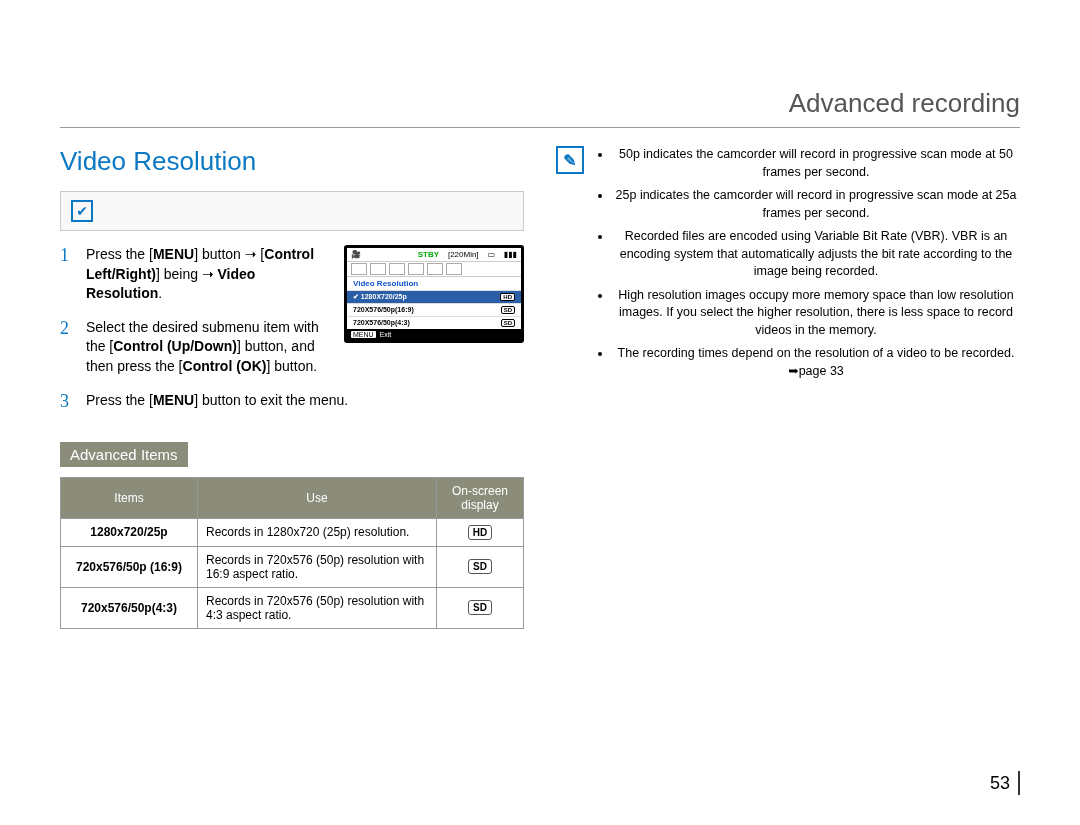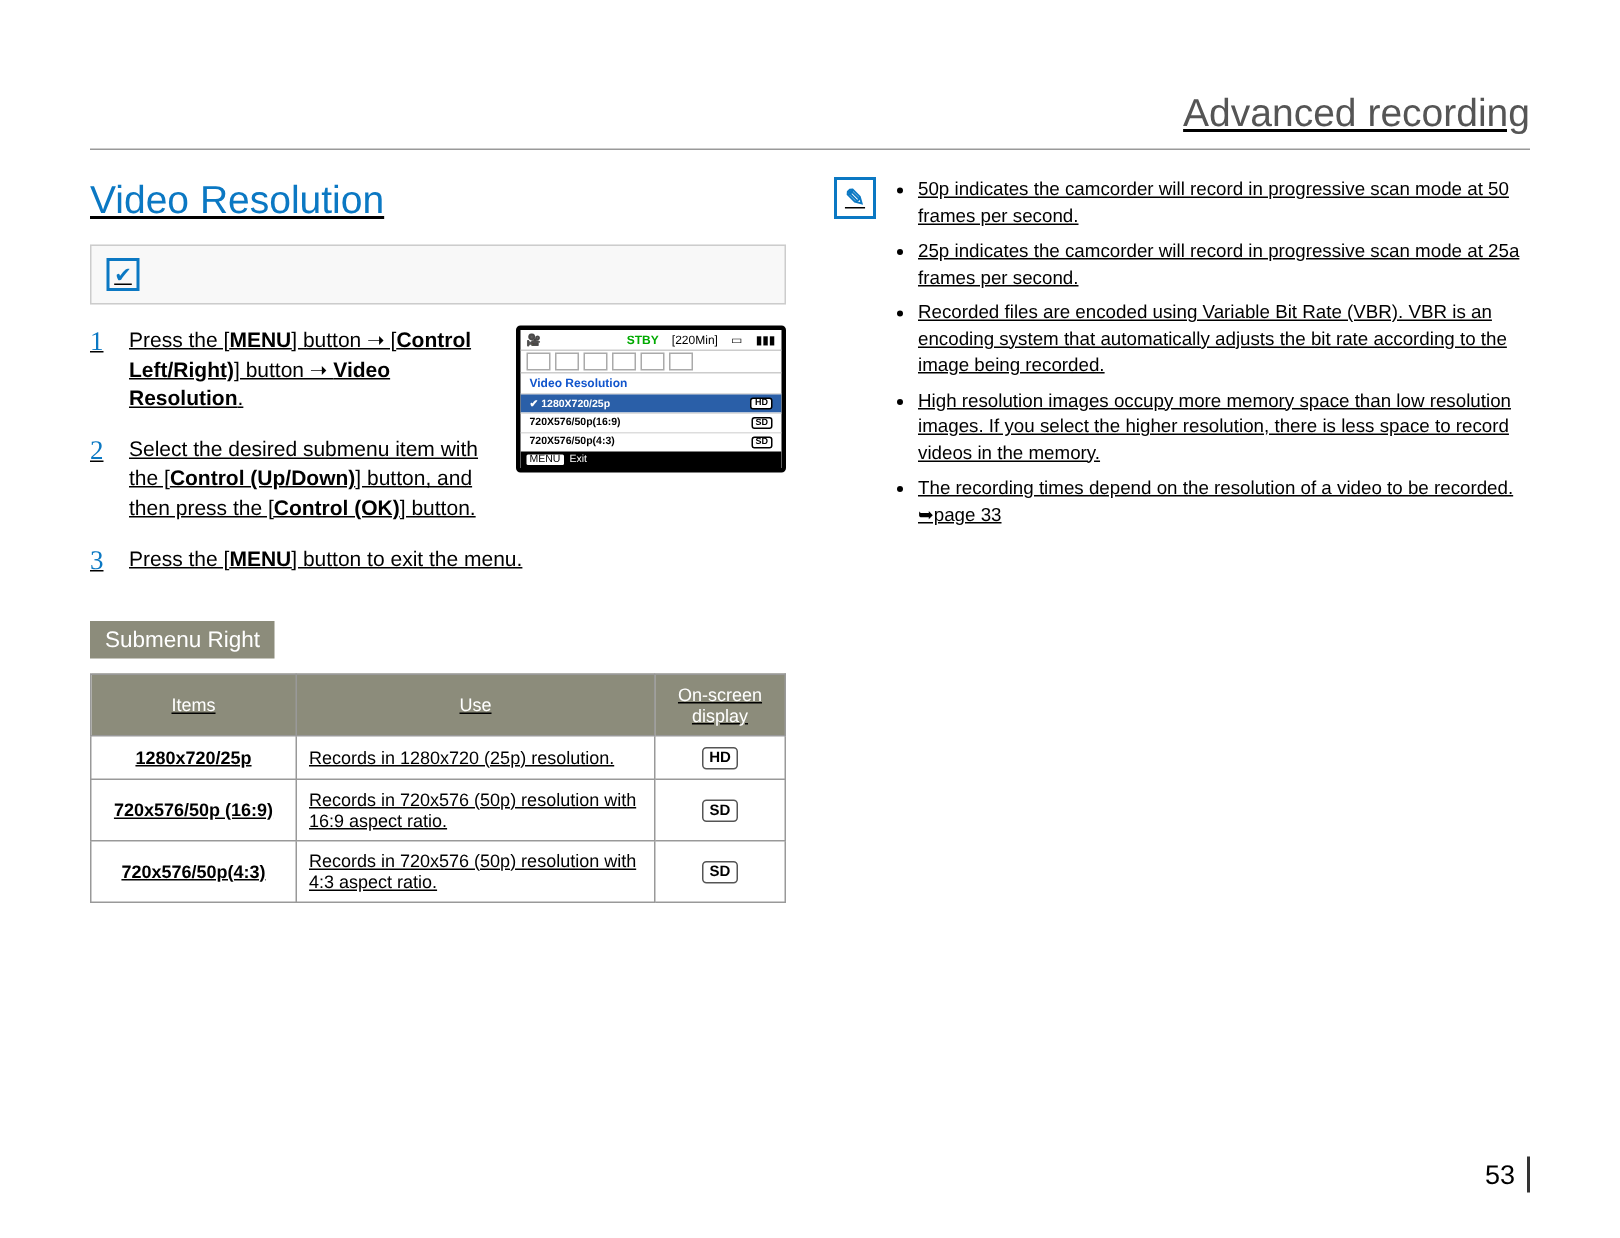--- a/index.html
+++ b/index.html
@@ -6,25 +6,24 @@
     margin: 0;
     padding: 0;
     font-family: Arial, Helvetica, sans-serif;
     background: #fff;
     width: 1080px;
     height: 825px;
     position: relative;
     color: #000;
   }
   .page {
-    padding: 60px 60px 40px 60px;
+    padding: 88px 60px 40px 60px;
     box-sizing: border-box;
     height: 100%;
     position: relative;
-    text-decoration: underline;
   }
   .header-title {
     text-align: right;
     font-size: 26px;
     color: #555;
     font-weight: 300;
     padding-bottom: 8px;
     border-bottom: 1px solid #999;
     margin-bottom: 18px;
   }
@@ -216,21 +215,21 @@
     display: flex; align-items: center; justify-content: center;
     color: #0b78c3; font-weight: bold;
     flex-shrink: 0;
   }
   ul.notes {
     margin: 0;
     padding-left: 18px;
     font-size: 12.5px;
     line-height: 1.4;
   }
-  ul.notes li { margin-bottom: 6px; }
+  ul.notes li { margin-bottom: 6px; text-align: center; }
   .page-number {
     position: absolute;
     bottom: 30px;
     right: 60px;
     font-size: 18px;
     border-right: 2px solid #333;
     padding-right: 8px;
     height: 24px;
     display: flex;
     align-items: center;
@@ -288,39 +287,39 @@
           <div class="lcd-bottom">
             <span class="menu-btn">MENU</span>
             <span>Exit</span>
           </div>
         </div>
 
         <div class="steps">
           <div class="step">
             <div class="step-num">1</div>
             <div class="step-body" style="padding-right:190px">
-              <span>Press the [</span><b>MENU</b><span>] button ➝ [</span><b>Control Left/Right)</b><span>] button ➝ </span><b>Video Resolution</b><span>.</span>
+              <span>Press the [</span><b>MENU</b><span>] button ➝ [</span><b>Control Left/Right)</b><span>] being ➝ </span><b>Video Resolution</b><span>.</span>
             </div>
           </div>
           <div class="step">
             <div class="step-num">2</div>
             <div class="step-body" style="padding-right:190px">
               <span>Select the desired submenu item with the [</span><b>Control (Up/Down)</b><span>] button, and then press the [</span><b>Control (OK)</b><span>] button.</span>
             </div>
           </div>
           <div class="step">
             <div class="step-num">3</div>
             <div class="step-body">
               <span>Press the [</span><b>MENU</b><span>] button to exit the menu.</span>
             </div>
           </div>
         </div>
       </div>
 
-      <div class="submenu-header">Submenu Right</div>
+      <div class="submenu-header">Advanced Items</div>
 
       <table class="submenu">
         <thead>
           <tr>
             <th>Items</th>
             <th>Use</th>
             <th>On-screen display</th>
           </tr>
         </thead>
         <tbody>

